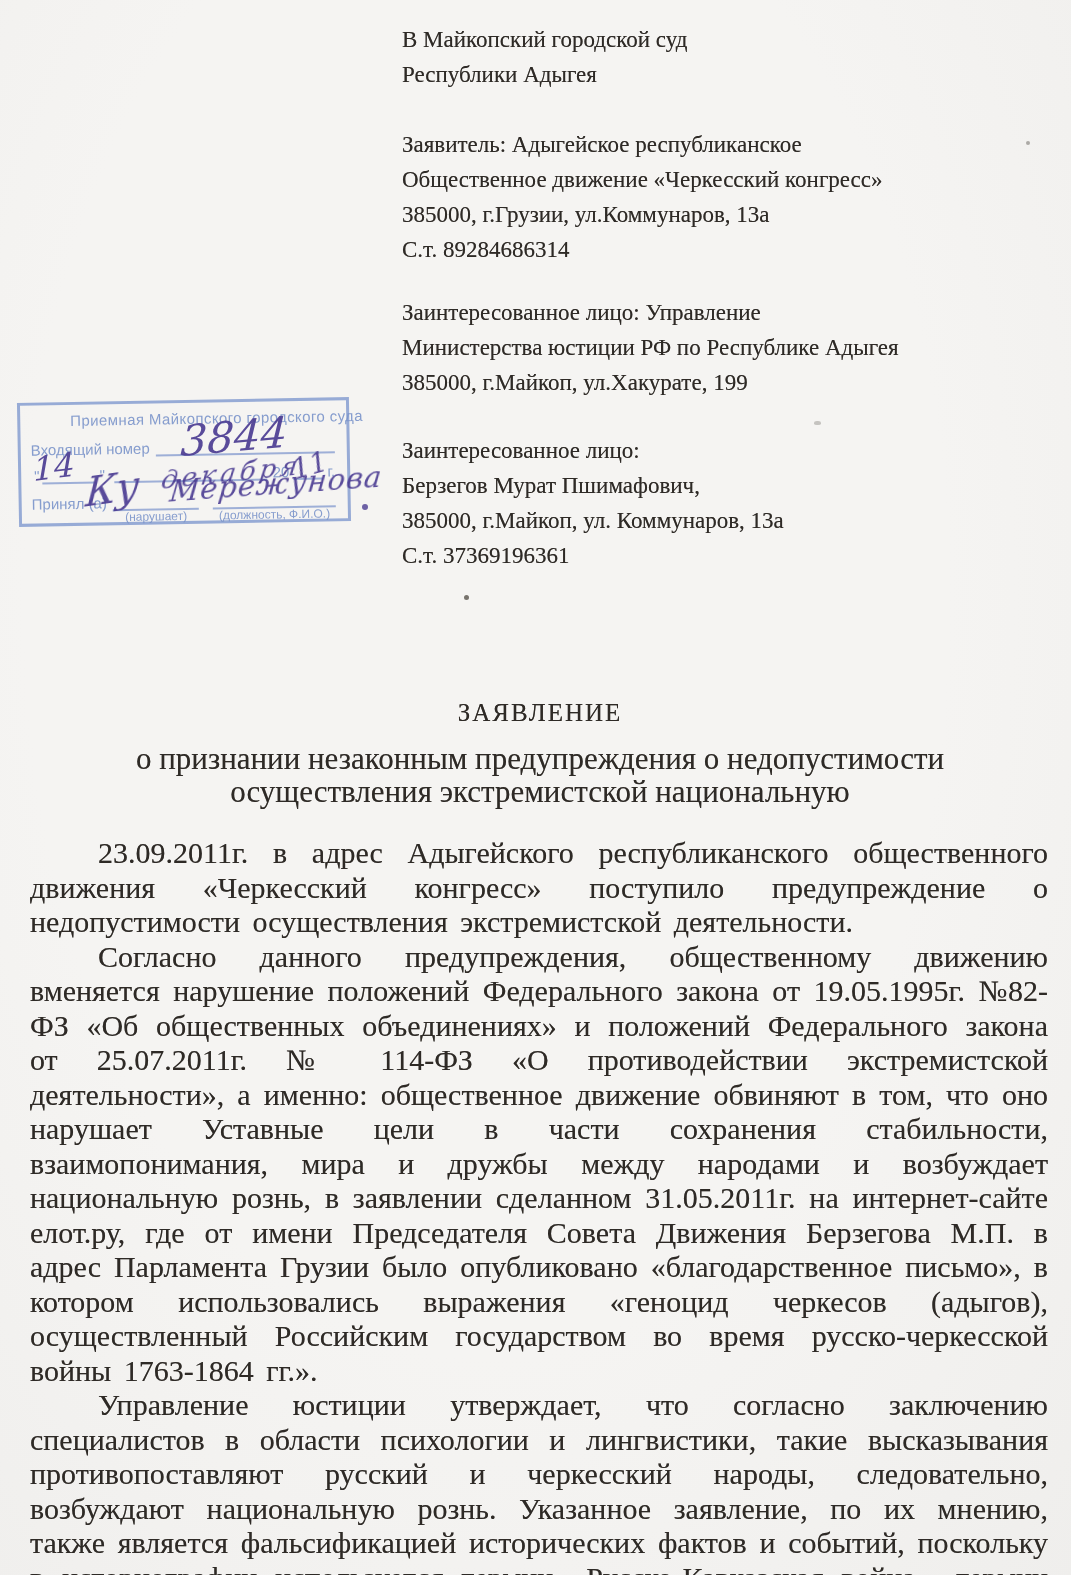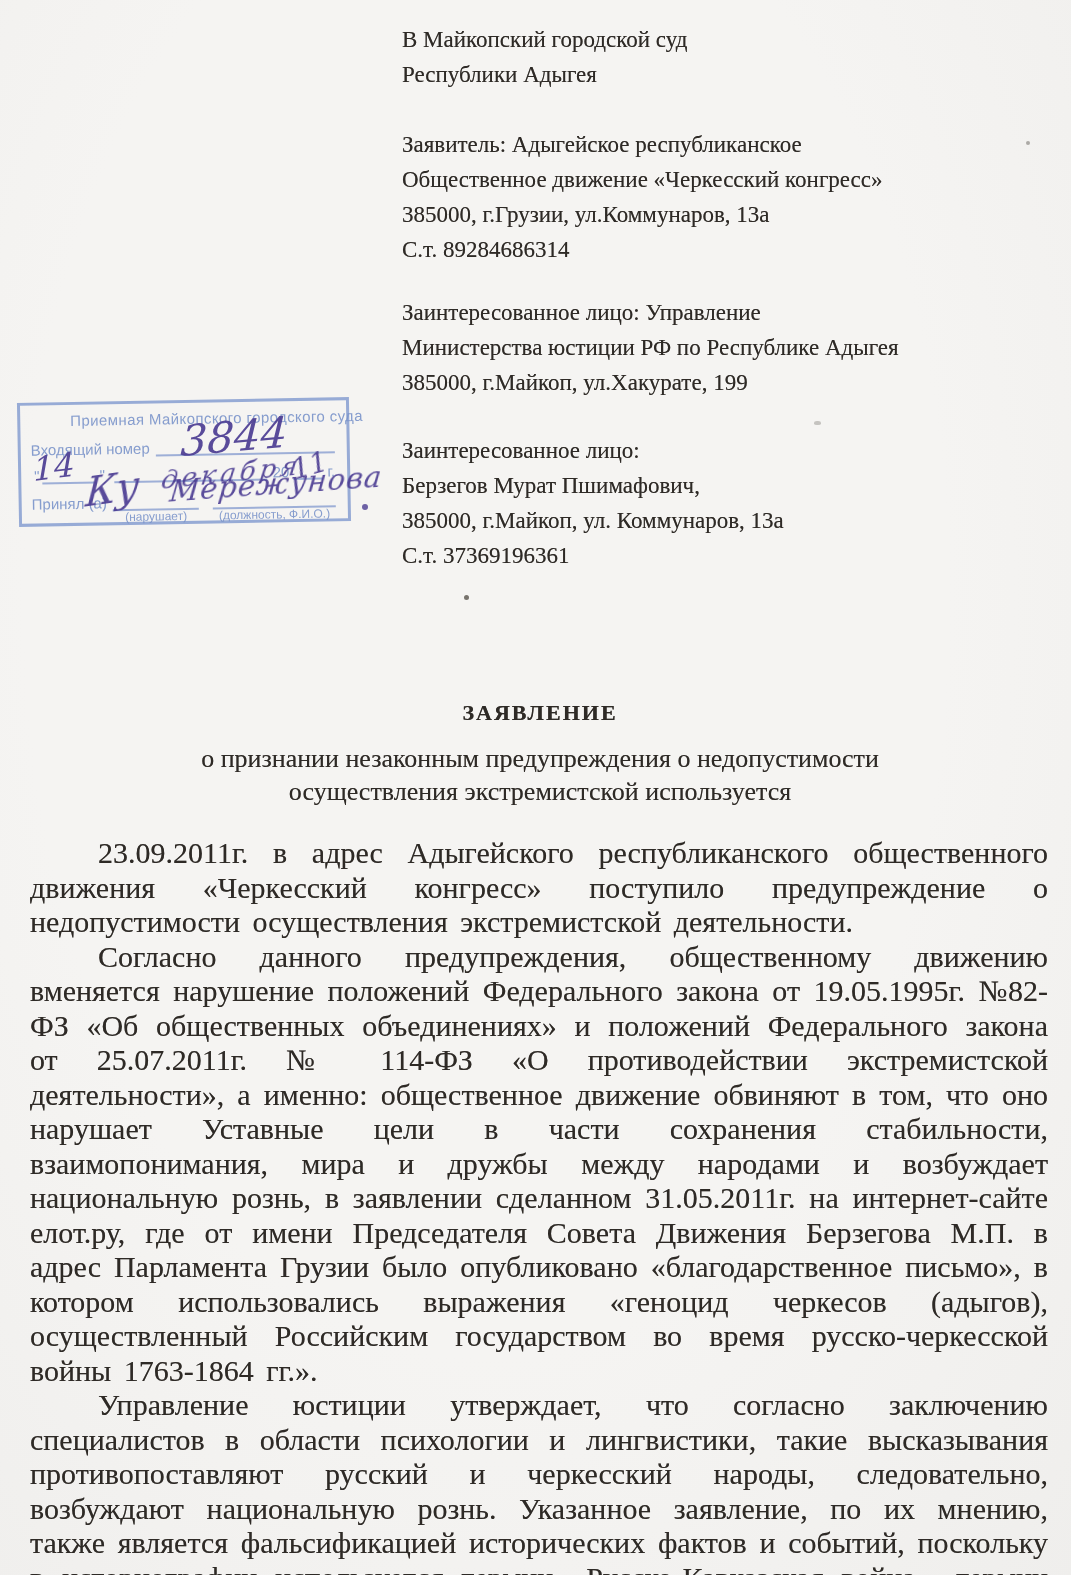--- a/index.html
+++ b/index.html
@@ -12,22 +12,22 @@
     overflow:hidden;
     padding-left:10px;
   }
   
   .header-block{position:absolute;left:402px;top:0;width:660px;font-size:23px;line-height:35px;}
   .hgroup{position:absolute;left:0;white-space:nowrap;text-shadow:0 0 .5px rgba(46,42,38,.55);}
   .g1{top:22px}.g2{top:127px}.g3{top:295px}.g4{top:433px}
 
   
   .title-block{position:absolute;left:40px;top:694px;width:1000px;text-align:center;}
-  .doc-title{font-size:22px;font-weight:bold;letter-spacing:2px;line-height:38px;text-shadow:0 0 .6px rgba(46,42,38,.7);}
-  .doc-subtitle{font-size:26px;line-height:33px;margin-top:10px;text-shadow:0 0 .5px rgba(46,42,38,.5);}
+  .doc-title{font-size:25px;font-weight:normal;letter-spacing:2px;line-height:38px;text-shadow:0 0 .6px rgba(46,42,38,.7);}
+  .doc-subtitle{font-size:31px;line-height:33px;margin-top:10px;text-shadow:0 0 .5px rgba(46,42,38,.5);}
 
   
   .body-block{position:absolute;left:30px;top:836px;width:1018px;font-size:30px;line-height:34.5px;text-align:justify;text-shadow:0 0 .5px rgba(46,42,38,.5);}
   .body-block p{margin:0;text-indent:68px;word-spacing:5px;}
 
   
   .stamp{
     position:absolute;left:18px;top:400px;width:332px;height:124px;
     border:3px solid rgba(128,152,206,.8);
     transform:rotate(-1deg);
@@ -139,21 +139,21 @@
     <div class="hw hw-year">11</div>
     <div class="hw hw-sign">Ку</div>
     <div class="hw hw-name">Мережунова</div>
   </div>
   <div class="hw-period"></div>
 
   <div class="title-block">
     <div class="doc-title">ЗАЯВЛЕНИЕ</div>
     <div class="doc-subtitle">
       <div>о признании незаконным предупреждения о недопустимости</div>
-      <div>осуществления экстремистской используется</div>
+      <div>осуществления экстремистской национальную</div>
     </div>
   </div>
 
   <div class="body-block">
     <p>23.09.2011г. в адрес Адыгейского республиканского общественного движения «Черкесский конгресс» поступило предупреждение о недопустимости осуществления экстремистской деятельности.</p>
     <p>Согласно данного предупреждения, общественному движению вменяется нарушение положений Федерального закона от 19.05.1995г. №82-ФЗ «Об общественных объединениях» и положений Федерального закона от 25.07.2011г. № 114-ФЗ «О противодействии экстремистской деятельности», а именно: общественное движение обвиняют в том, что оно нарушает Уставные цели в части сохранения стабильности, взаимопонимания, мира и дружбы между народами и возбуждает национальную рознь, в заявлении сделанном 31.05.2011г. на интернет-сайте елот.ру, где от имени Председателя Совета Движения Берзегова М.П. в адрес Парламента Грузии было опубликовано «благодарственное письмо», в котором использовались выражения «геноцид черкесов (адыгов), осуществленный Российским государством во время русско-черкесской войны 1763-1864 гг.».</p>
     <p>Управление юстиции утверждает, что согласно заключению специалистов в области психологии и лингвистики, такие высказывания противопоставляют русский и черкесский народы, следовательно, возбуждают национальную рознь. Указанное заявление, по их мнению, также является фальсификацией исторических фактов и событий, поскольку в историографии используется термин «Русско-Кавказская война», термин «русско-черкесская война» не употребляется.</p>
   </div>
 
   <div class="speck speck-1"></div>

